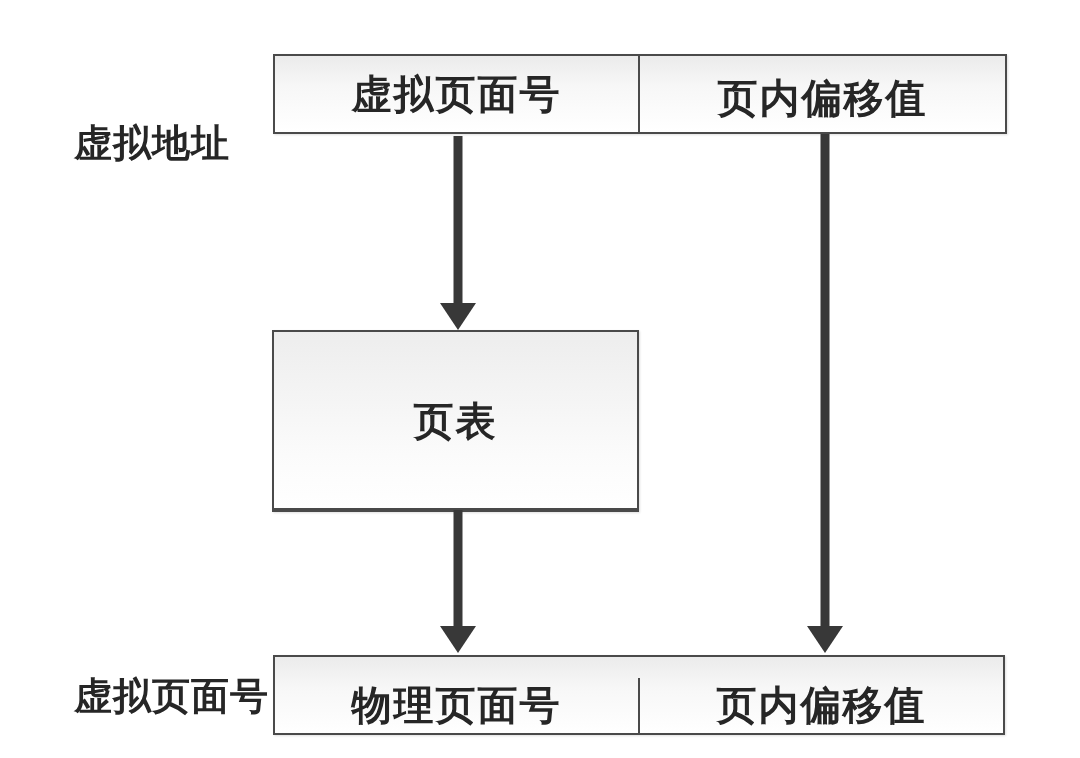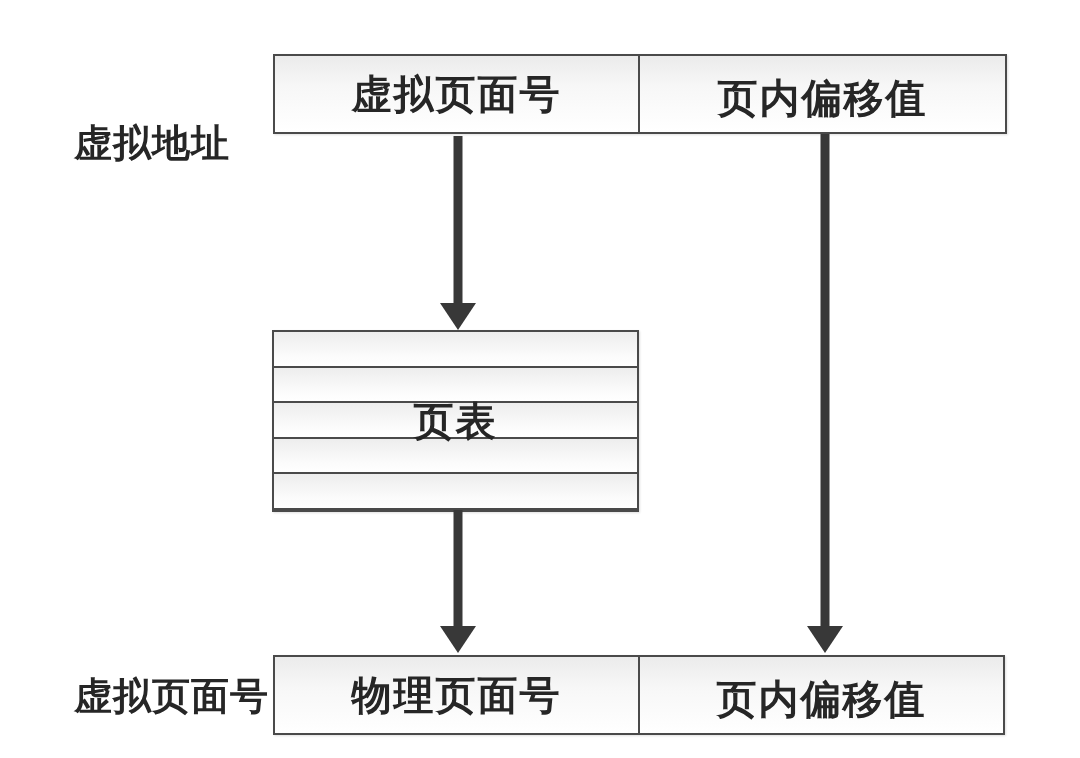--- a/index.html
+++ b/index.html
@@ -32,21 +32,21 @@
   .row-label.bottom { top: 674px; }
 
   .addr-box {
     position: absolute;
     display: flex;
     border: 2px solid var(--border, #4a4a4a);
     background: linear-gradient(180deg, #ebebeb 0%, #f7f7f7 40%, #ffffff 100%);
     box-shadow: 1px 1px 2px rgba(0,0,0,0.12);
   }
   .addr-box.top  { left: 273px; top: 54px;  width: 730px; height: 76px; }
-  .addr-box.bottom { left: 273px; top: 655px; width: 728px; height: 76px; }
+  .addr-box.bottom { left: 273px; top: 655px; width: 728px; height: 76px; align-items: flex-end; }
   .addr-cell {
     display: flex;
     align-items: center;
     justify-content: center;
     font-size: 40px;
     font-weight: 600;
     letter-spacing: 2px;
     white-space: nowrap;
   }
   .addr-cell.left {
@@ -56,21 +56,21 @@
   .addr-cell.right { flex: 1; margin-top: 8px; }
 
   .pagetable {
     position: absolute;
     left: 272px;
     top: 330px;
     width: 363px;
     height: 178px;
     border: 2px solid var(--border, #4a4a4a);
     display: flex;
-    flex-direction: column;
+    flex-direction: row;
     box-shadow: 1px 1px 2px rgba(0,0,0,0.12);
   }
   .pt-row {
     flex: 1;
     border-bottom: 2px solid var(--border, #4a4a4a);
     background: linear-gradient(180deg, #ededed 0%, #fbfbfb 70%, #ffffff 100%);
   }
   .pt-row:last-child { border-bottom: none; }
   .pt-label {
     position: absolute;

